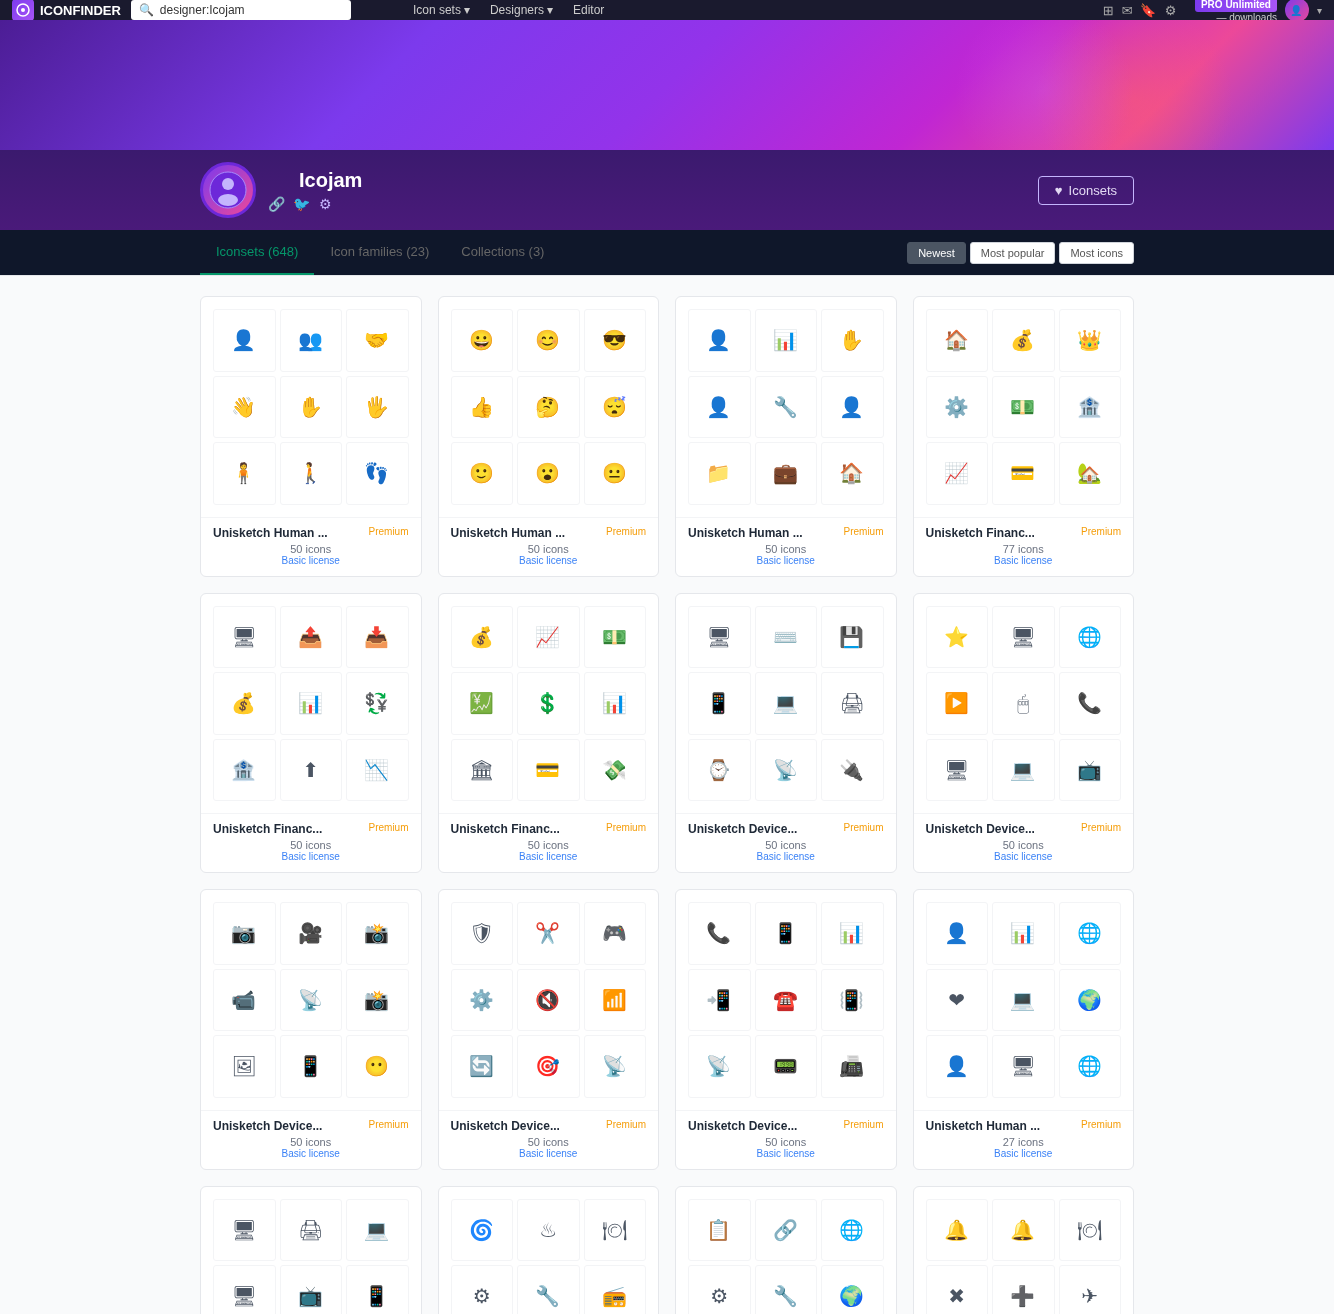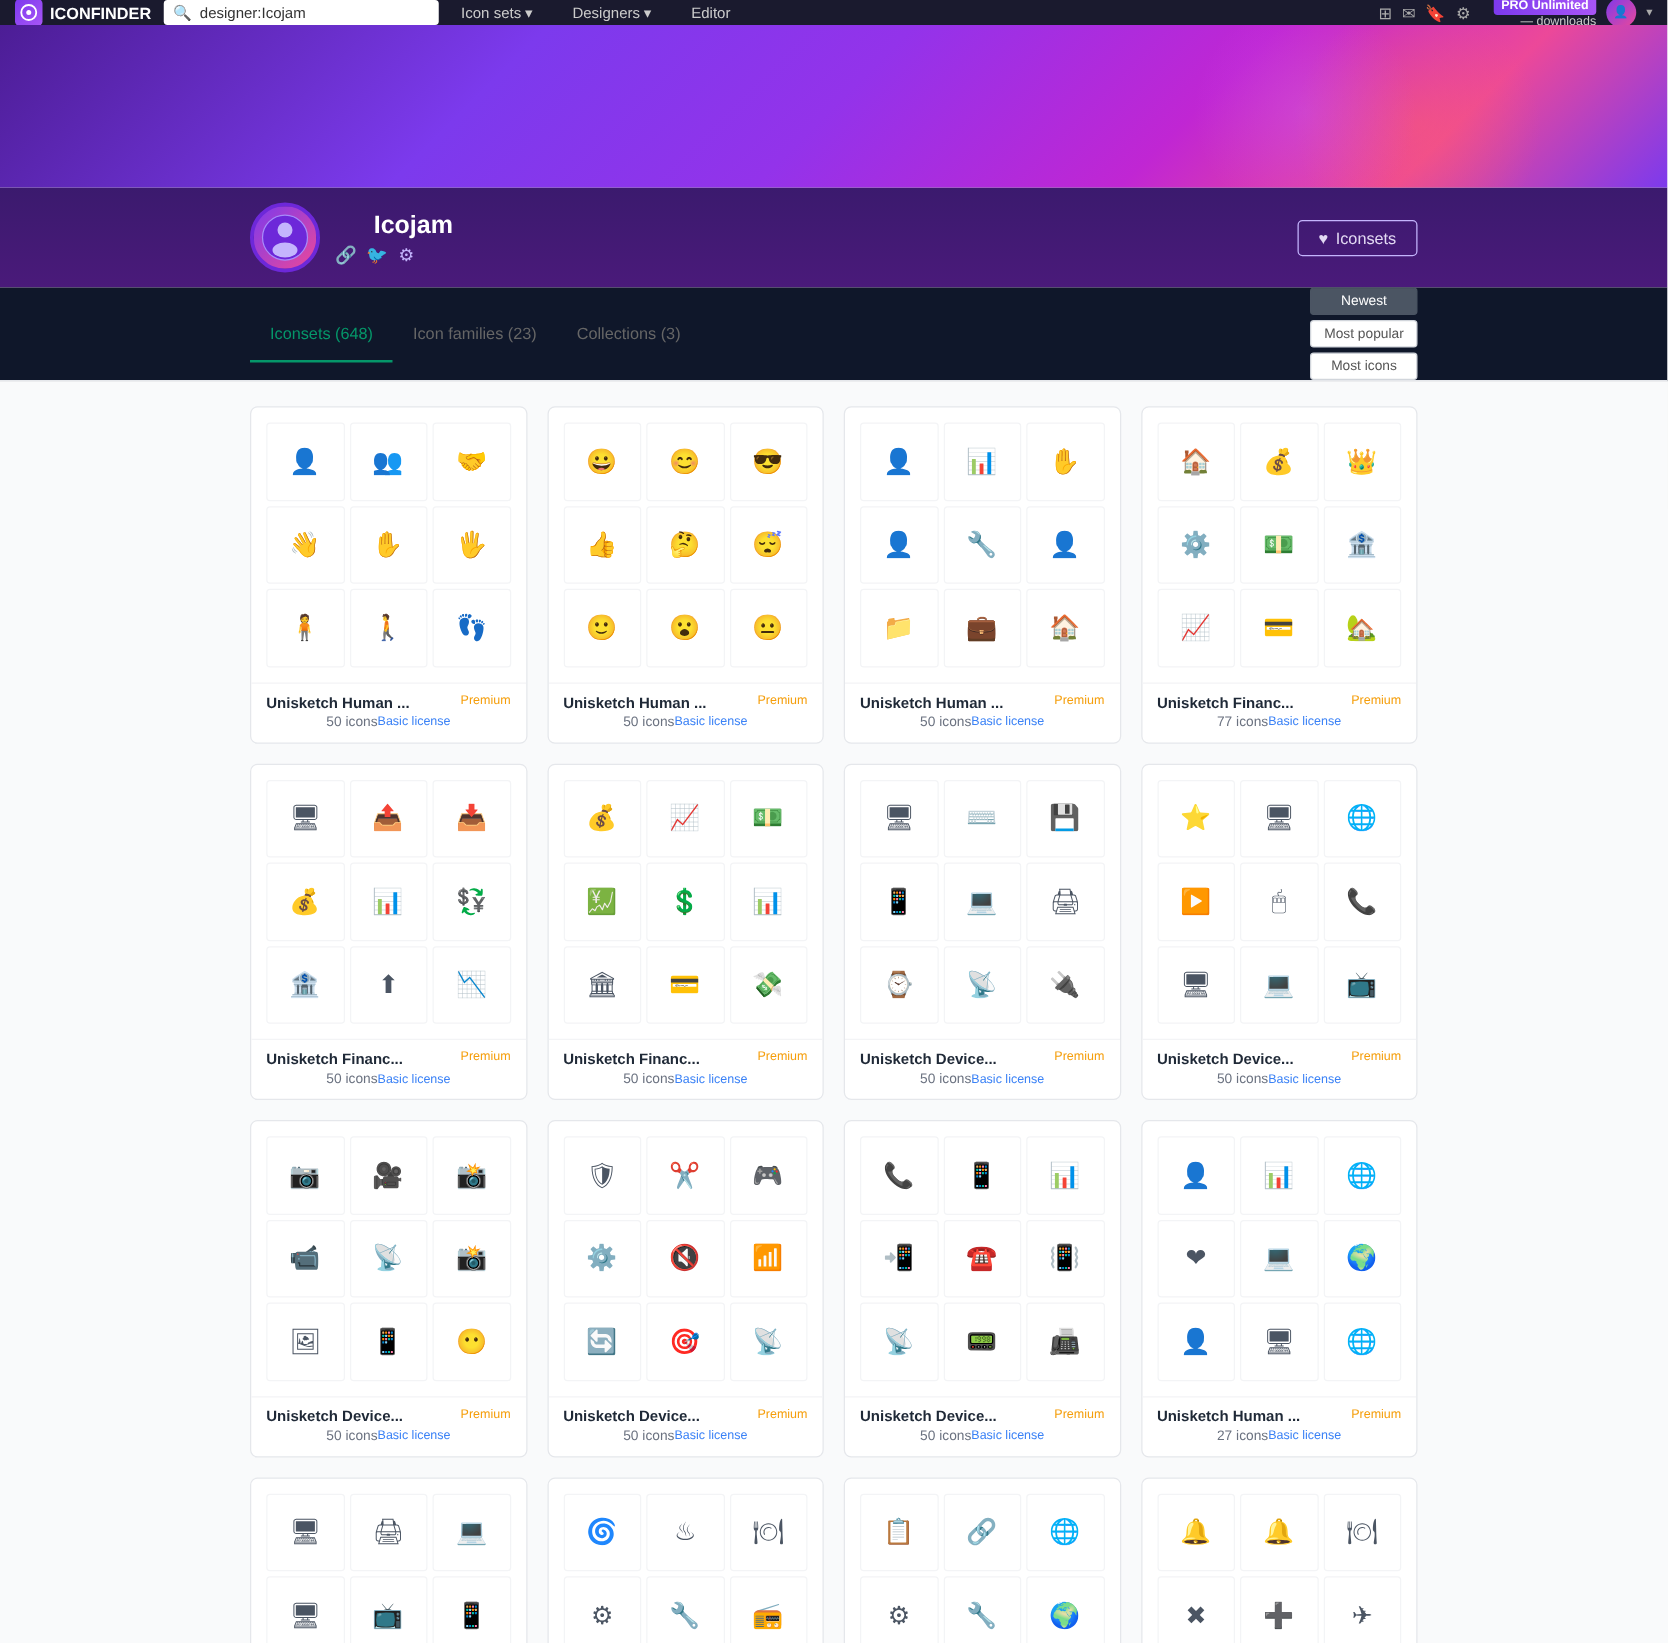--- a/index.html
+++ b/index.html
@@ -48,22 +48,23 @@
       border: none;
       outline: none;
       font-size: 12px;
       width: 180px;
       color: #333;
     }
     .search-icon { color: #888; font-size: 12px; }
     .nav-links {
       display: flex;
       align-items: center;
-      gap: 16px;
+      gap: 4px;
       flex: 1;
+      margin-left: 44px;
     }
     .nav-item {
       color: #ccc;
       font-size: 12px;
       padding: 4px 8px;
       cursor: pointer;
       display: flex;
       align-items: center;
       gap: 3px;
     }
@@ -195,21 +196,20 @@
       white-space: nowrap;
     }
     .tab.active {
       color: #059669;
       border-bottom: 2px solid #059669;
       font-weight: 500;
     }
     .tabs-right {
       display: flex;
       gap: 4px;
-      flex-direction: column;
     }
     .sort-btn {
       padding: 4px 10px;
       font-size: 11px;
       border: 1px solid #d1d5db;
       border-radius: 3px;
       background: white;
       cursor: pointer;
       color: #555;
     }
@@ -274,22 +274,23 @@
       max-width: 150px;
     }
     .premium-badge {
       font-size: 10px;
       color: #f59e0b;
       font-weight: 500;
       white-space: nowrap;
     }
     .card-meta {
       display: flex;
-      justify-content: center;
-      align-items: center;
+      justify-content: space-between;
+      align-items: center;
+      flex-direction: column;
     }
     .icon-count {
       font-size: 11px;
       color: #6b7280;
     }
     .license {
       font-size: 10px;
       color: #3b82f6;
     }
   </style>

